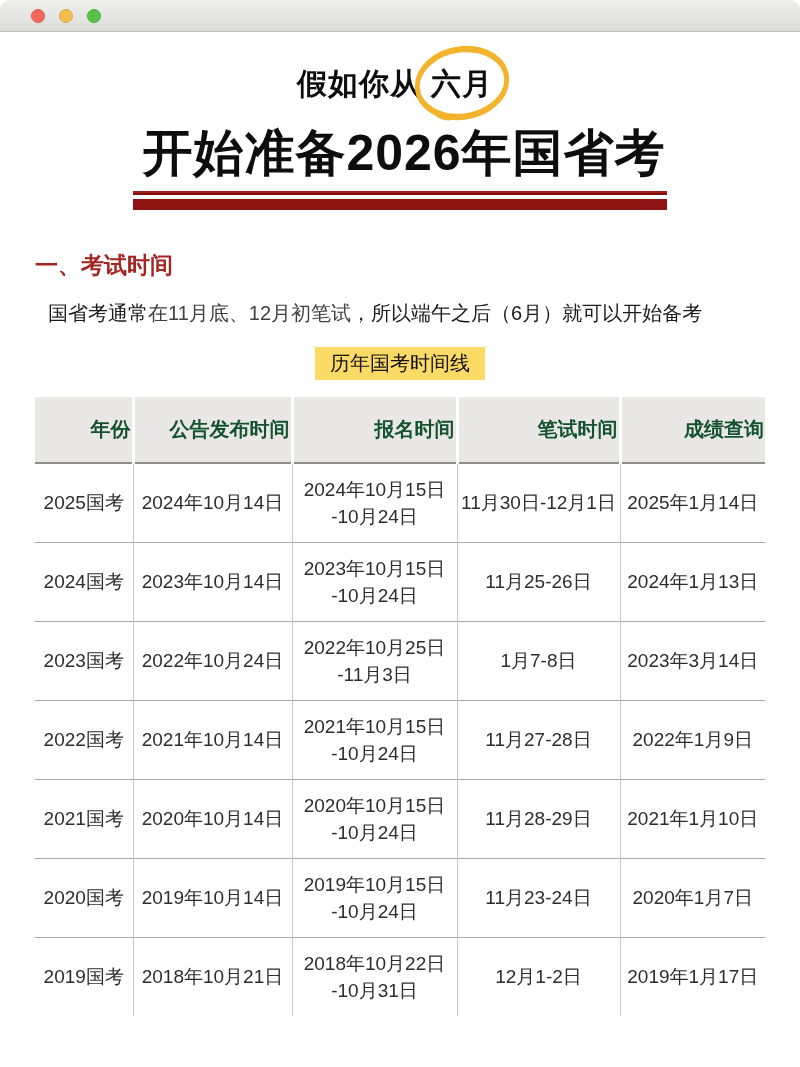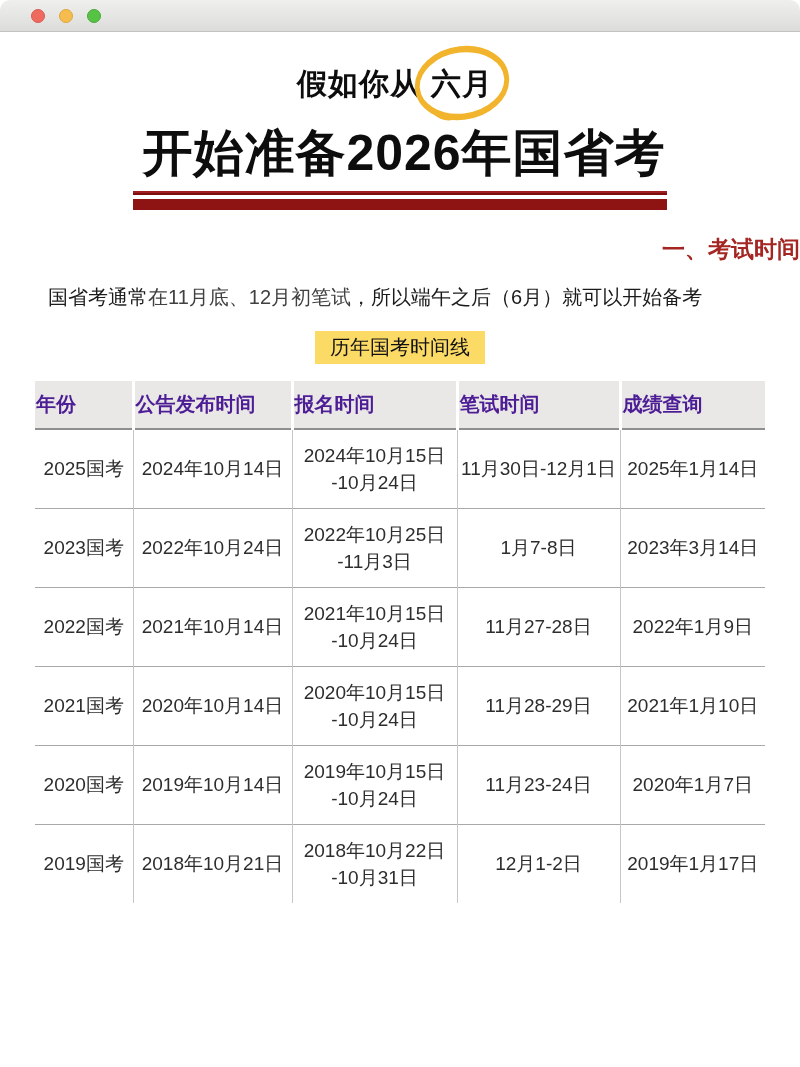--- a/index.html
+++ b/index.html
@@ -42,22 +42,22 @@
     line-height: 58px; margin-top: 12px; letter-spacing: 1px; padding-left: 8px;
   }
   .underline-group { width: 534px; margin: 9px auto 0; }
   .u-thin1 { height: 2px; background: #a01d1d; }
   .u-thin2 { height: 2px; background: #7d0f0f; }
   .u-gap   { height: 4px; }
   .u-thick { height: 11px; background: #8e1414; }
 
   
   .section-heading {
-    margin: 24px 0 0 35px;
-    font-size: 23px; font-weight: bold; color: #a42622; text-align: right;
+    margin: 40px 0 0 35px;
+    font-size: 23px; font-weight: bold; color: #a42622;
   }
   .intro-paragraph {
     margin: 19px 0 0 48px;
     font-size: 20px; line-height: 26px; color: #1b1b1b;
   }
   .red-span { color: #404040; }
   .caption-wrap { text-align: center; margin-top: 21px; }
   .caption {
     display: inline-block; background: #fbda66;
     padding: 3px 15px; font-size: 20px; font-weight: 500; color: #111;
@@ -67,23 +67,23 @@
   table.exam-table {
     width: 730px; margin: 17px 0 0 35px;
     border-collapse: collapse; table-layout: fixed;
   }
   .exam-table col.c1 { width: 98px; }
   .exam-table col.c2 { width: 159px; }
   .exam-table col.c3 { width: 165px; }
   .exam-table col.c4 { width: 163px; }
   .exam-table col.c5 { width: 145px; }
   .exam-table thead th {
-    background: #eae8e7; color: #4c1d95;
+    background: #eae8e7; color: #14532d;
     font-size: 20px; font-weight: bold;
-    height: 48px; text-align: left; vertical-align: middle;
+    height: 66px; text-align: right; vertical-align: middle;
     border-left: 3px solid #ffffff;
   }
   .exam-table thead th:first-child { border-left: none; }
   .exam-table thead tr { border-bottom: 2px solid #8f8f8f; }
   .exam-table tbody td {
     height: 79px; text-align: center; vertical-align: middle;
     font-size: 19px; color: #2d2d2d; line-height: 27px;
     border-left: 1px solid #c6c6c6;
     white-space: pre-line;
   }
@@ -145,20 +145,28 @@
   <tbody>
     <tr>
       <td>2025国考</td>
       <td>2024年10月14日</td>
       <td>2024年10月15日
 -10月24日</td>
       <td>11月30日-12月1日</td>
       <td>2025年1月14日</td>
     </tr>
     <tr>
+      <td>2024国考</td>
+      <td>2023年10月14日</td>
+      <td>2023年10月15日
+-10月24日</td>
+      <td>11月25-26日</td>
+      <td>2024年1月13日</td>
+    </tr>
+    <tr>
       <td>2023国考</td>
       <td>2022年10月24日</td>
       <td>2022年10月25日
 -11月3日</td>
       <td>1月7-8日</td>
       <td>2023年3月14日</td>
     </tr>
     <tr>
       <td>2022国考</td>
       <td>2021年10月14日</td>

